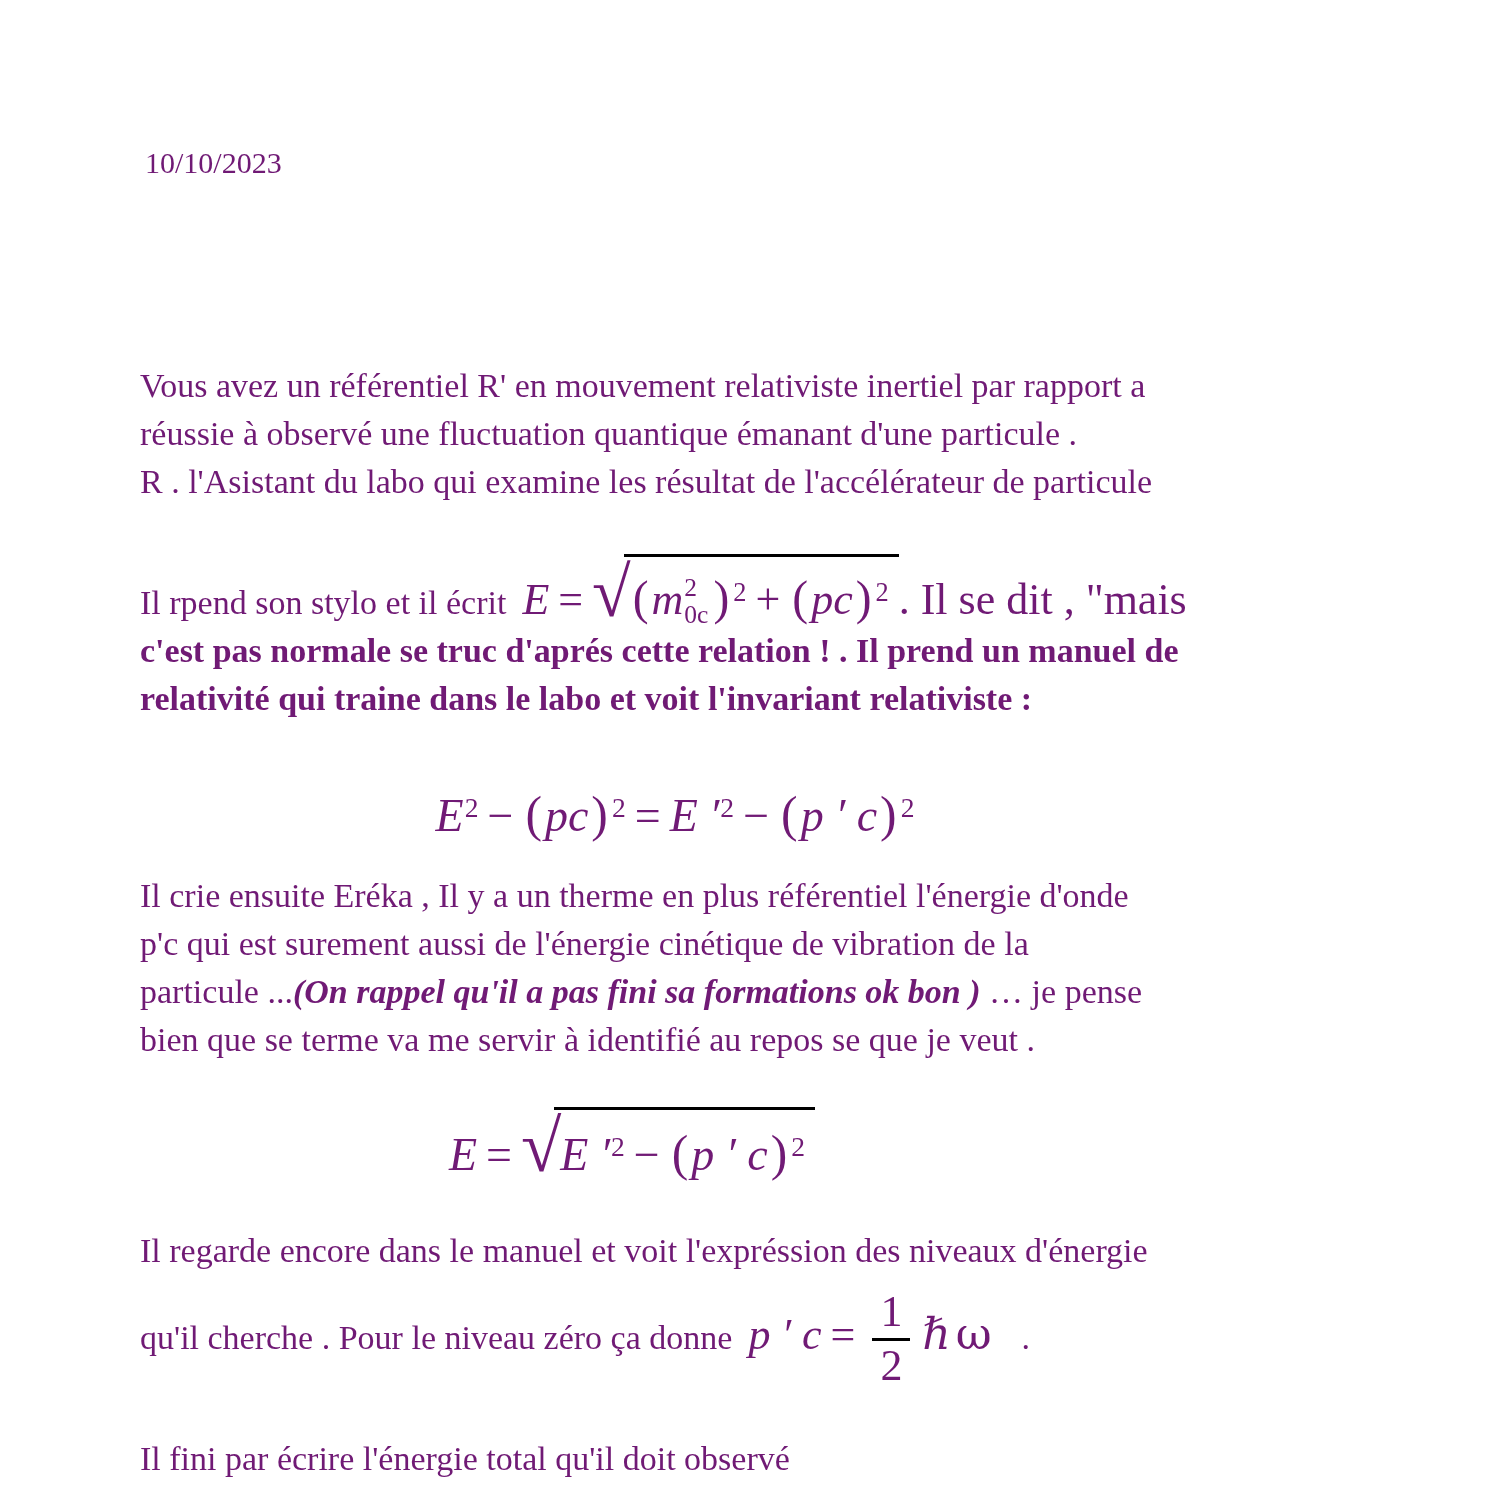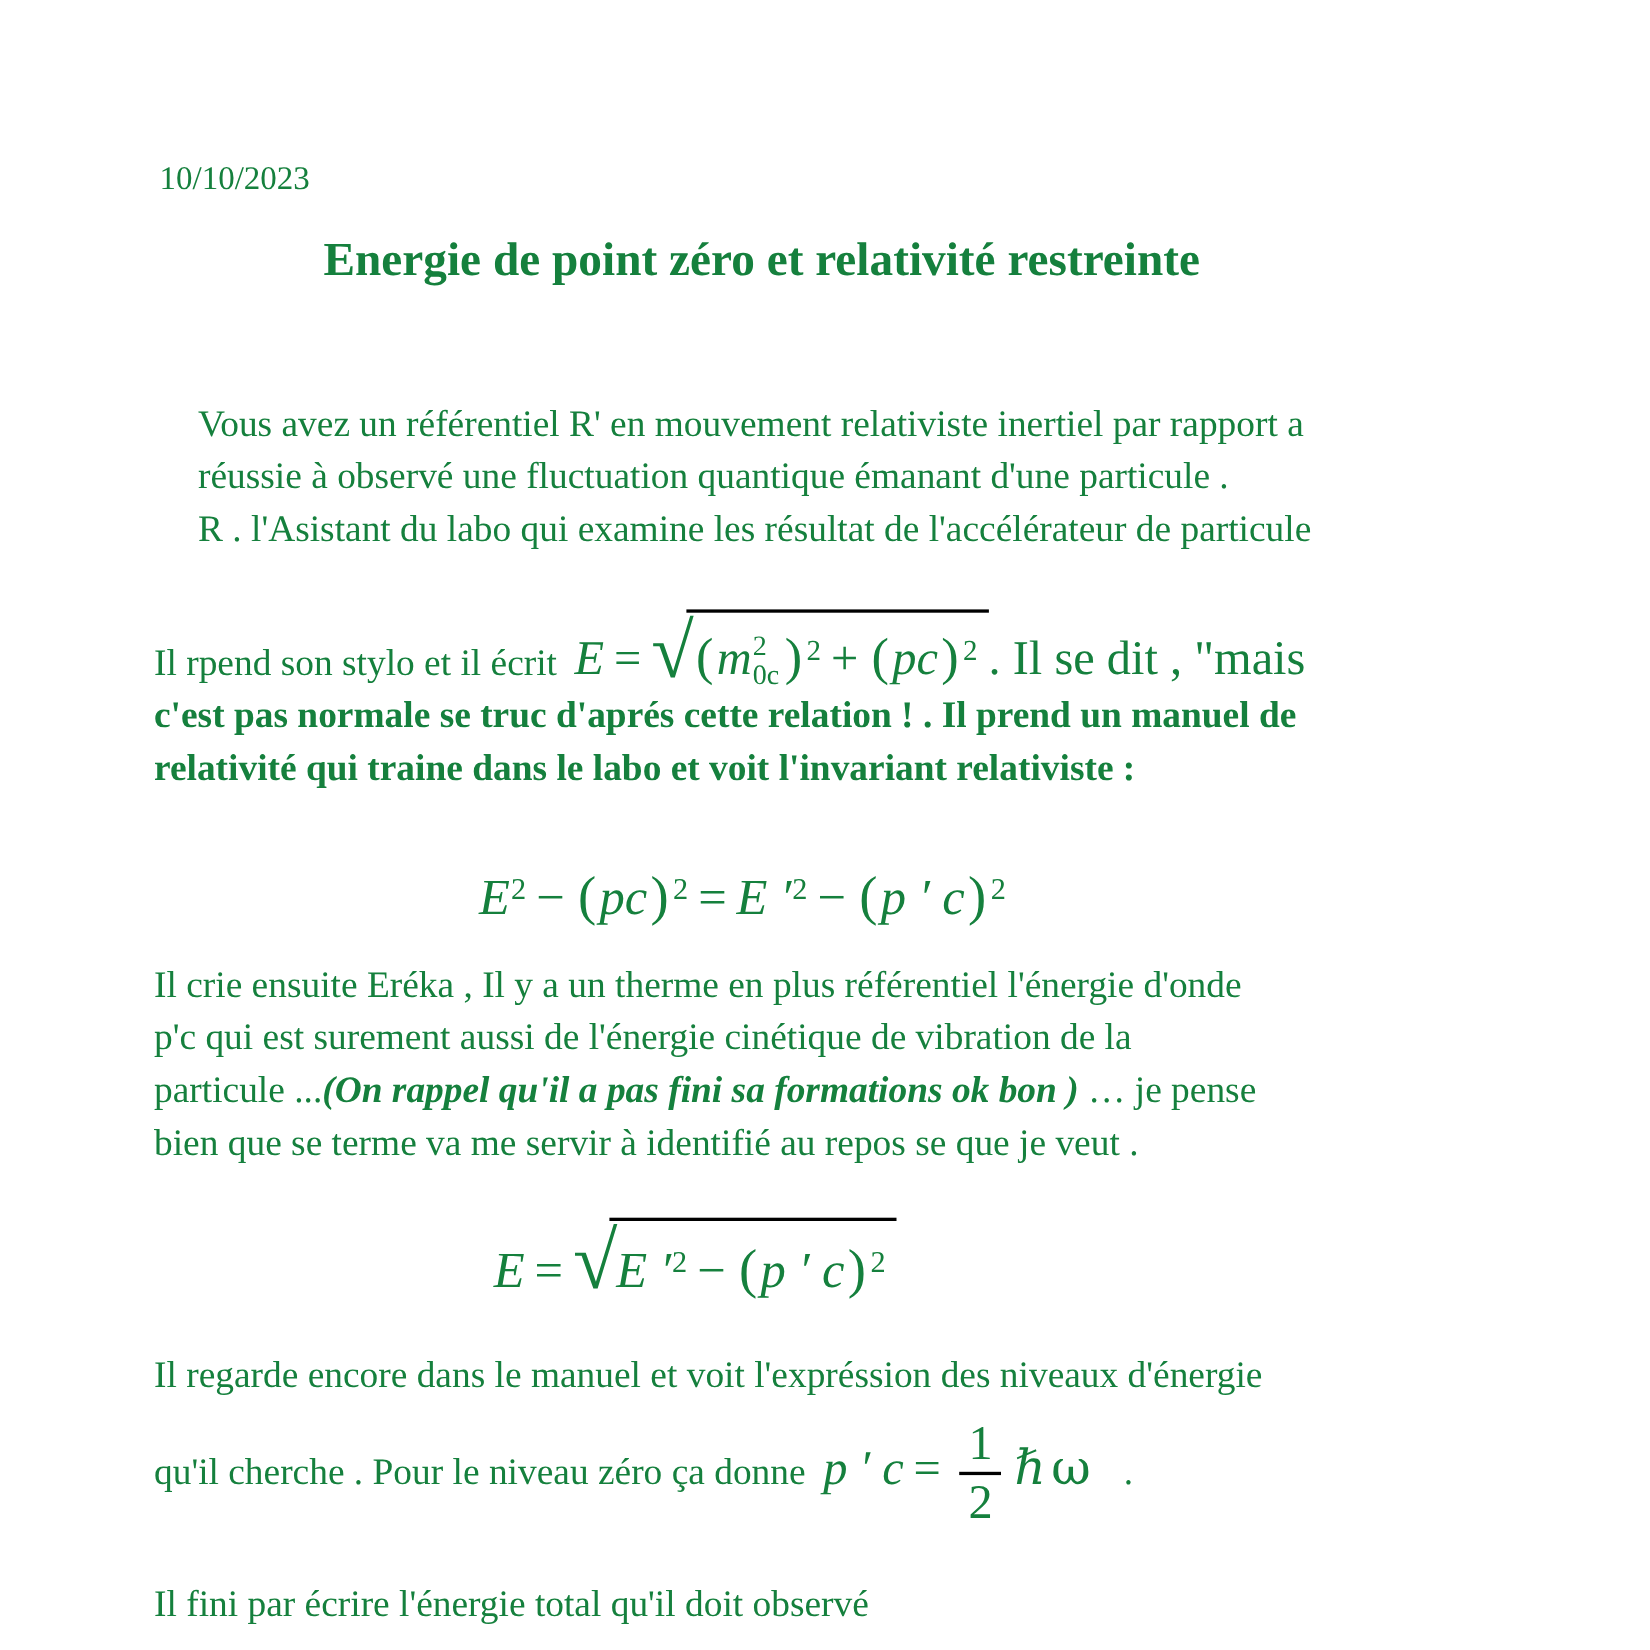--- a/index.html
+++ b/index.html
@@ -1,19 +1,19 @@
 <!DOCTYPE html>
 <html><head>
 <meta charset="utf-8">
 <style>
   * { margin:0; padding:0; box-sizing:border-box; }
   html,body { background:#ffffff; }
   .page {
     position:relative; width:1500px; height:1500px; background:#ffffff;
-    color:#15803d; font-family:"Liberation Serif","DejaVu Serif",serif;
+    color:#701a75; font-family:"Liberation Serif","DejaVu Serif",serif;
     overflow:hidden;
   }
   .date { position:absolute; left:145px; top:146px; font-size:30px; }
   .title {
     position:absolute; left:0; top:212px; width:1385px; text-align:center;
     font-size:43px; font-weight:bold;
   }
   .para { position:absolute; font-size:34px; white-space:nowrap; }
   .line { line-height:48px; }
   .italic { font-style:italic;font-weight:bold; }
@@ -40,23 +40,22 @@
   .omega { font-family:"DejaVu Serif","DejaVu Sans",serif; margin-left:5px; }
   .tail { margin-left:14px; }
 </style>
 </head>
 <body>
 
 <div class="page">
 
   <div class="date">10/10/2023</div>
 
-  <div class="title">Energie de point zéro et relativité restreinte</div>
 
-  <div class="para" style="left:140px; top:362px;margin-left:40px;">
+  <div class="para" style="left:140px; top:362px;">
     <div class="line">Vous avez un référentiel R' en mouvement relativiste inertiel par rapport a</div>
     <div class="line">réussie à observé une fluctuation quantique émanant d'une particule .</div>
     <div class="line">R . l'Asistant du labo qui examine les résultat de l'accélérateur de particule</div>
   </div>
 
   <div class="para" style="left:140px; top:554px;"><span>Il rpend son stylo et il écrit</span><span class="inline-math"><span class="mi">E</span><span class="mo">=</span><span class="sqrt"><span class="rsign">√</span><span class="rcand"><span class="paren">(</span><span class="mi">m</span><span class="msupsub"><span>2</span><span>0c</span></span><span class="paren">)</span><span class="sup">2</span><span class="mo">+</span><span class="paren">(</span><span class="mi">pc</span><span class="paren">)</span><span class="sup">2</span></span></span><span>. Il se dit , "mais</span></span></div>
 
   <div class="para" style="left:140px; top:627px;font-weight:bold;">
     <div class="line">c'est pas normale se truc d'aprés cette relation ! . Il prend un manuel de</div>
     <div class="line">relativité qui traine dans le labo et voit l'invariant relativiste :</div>

